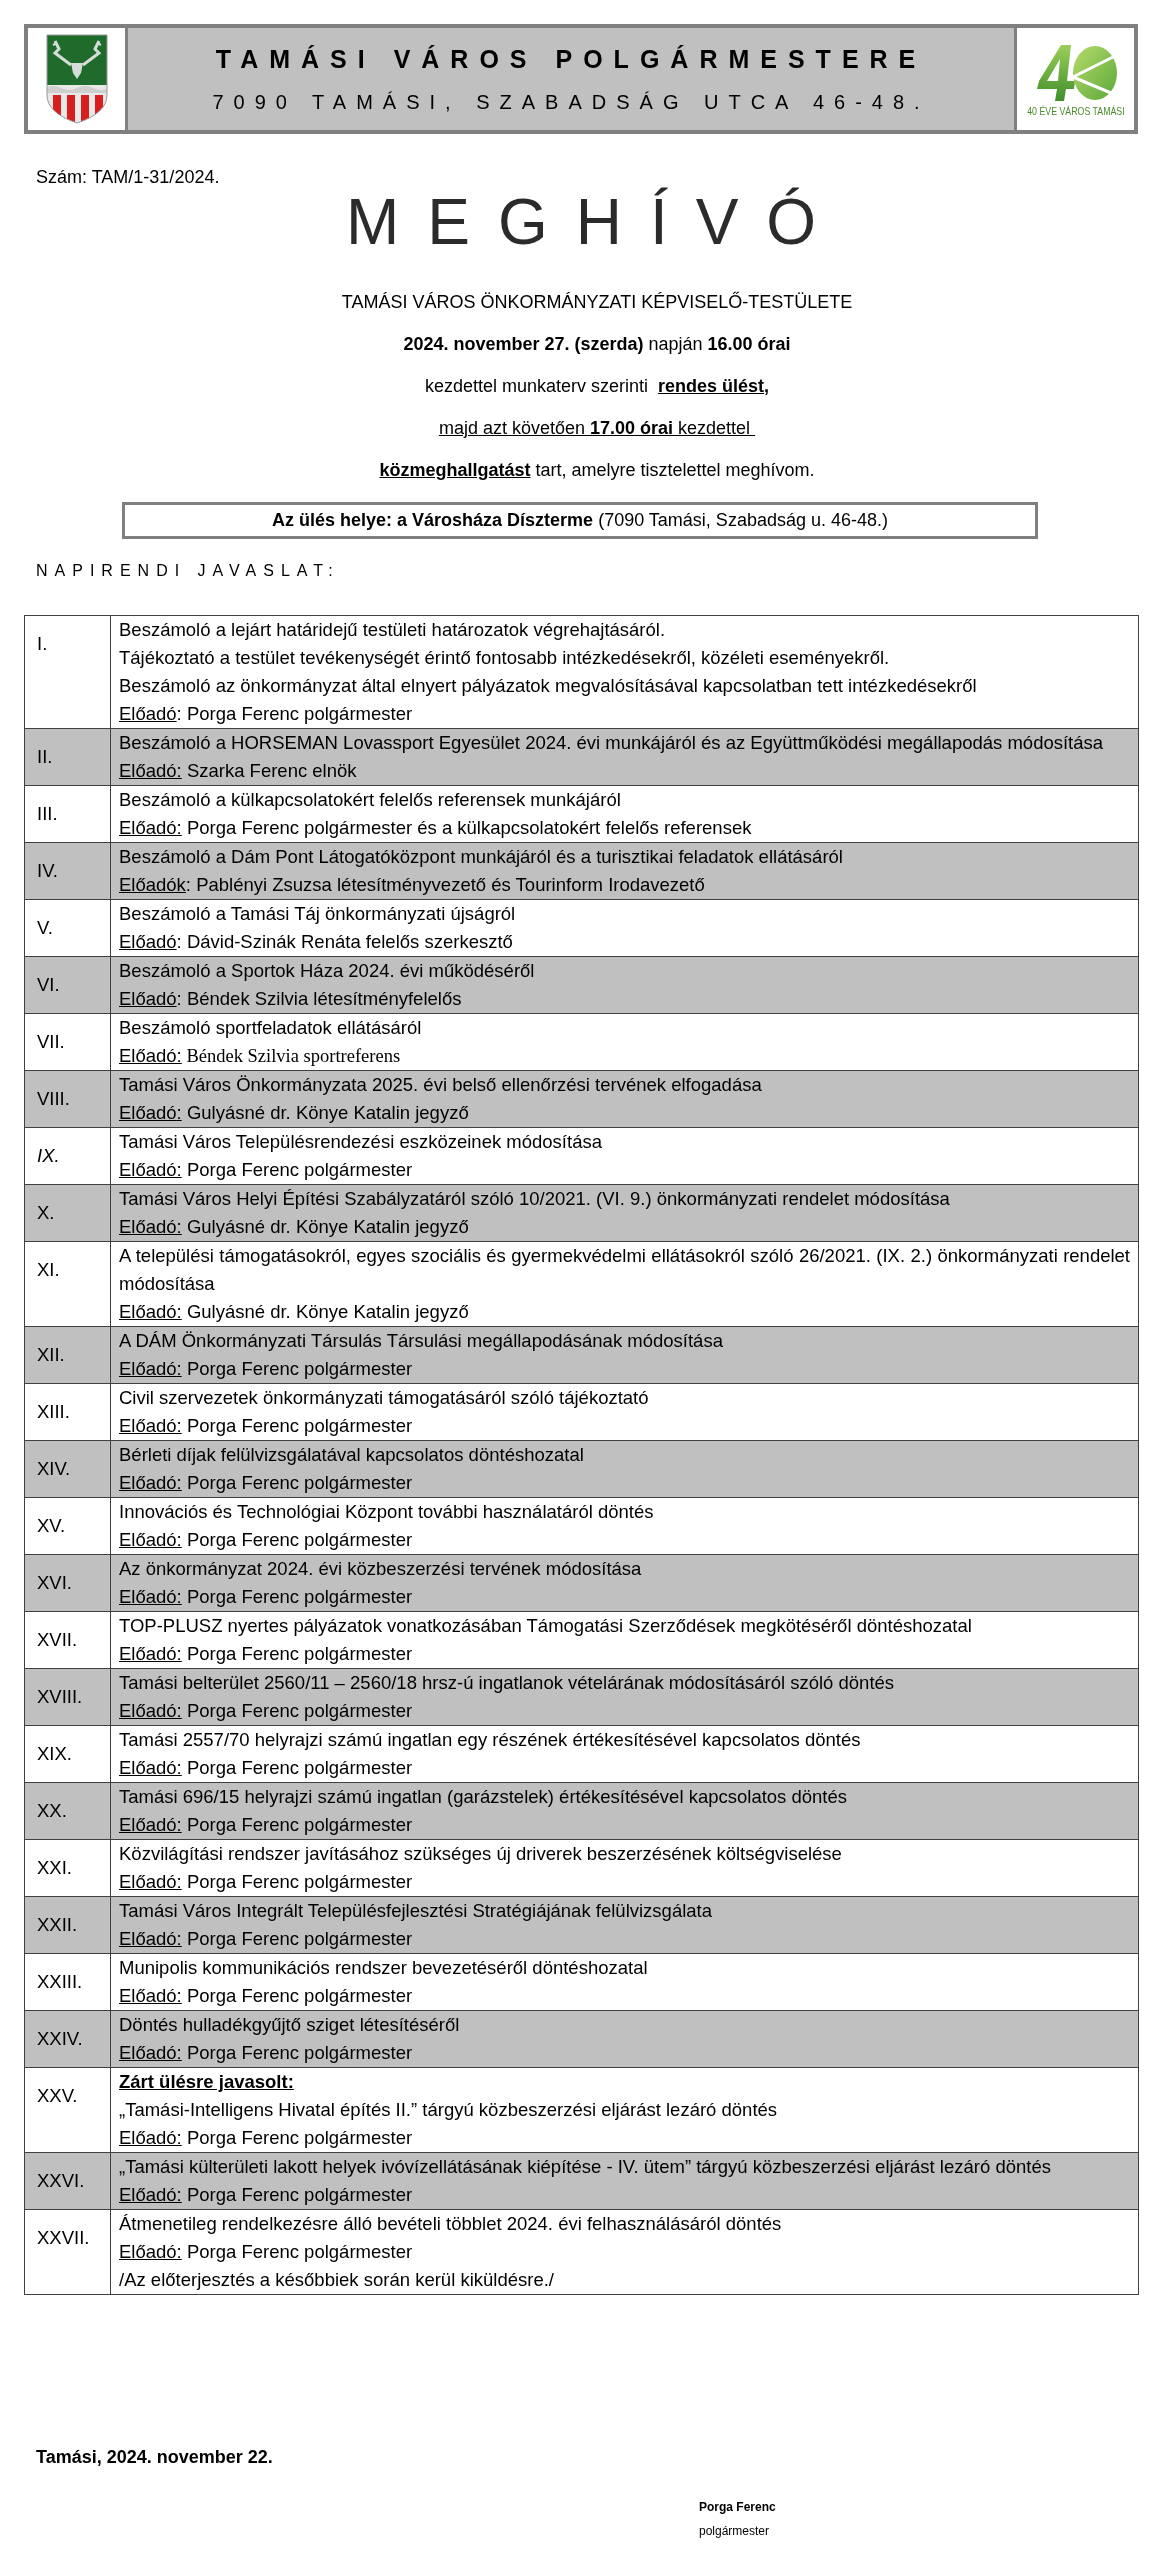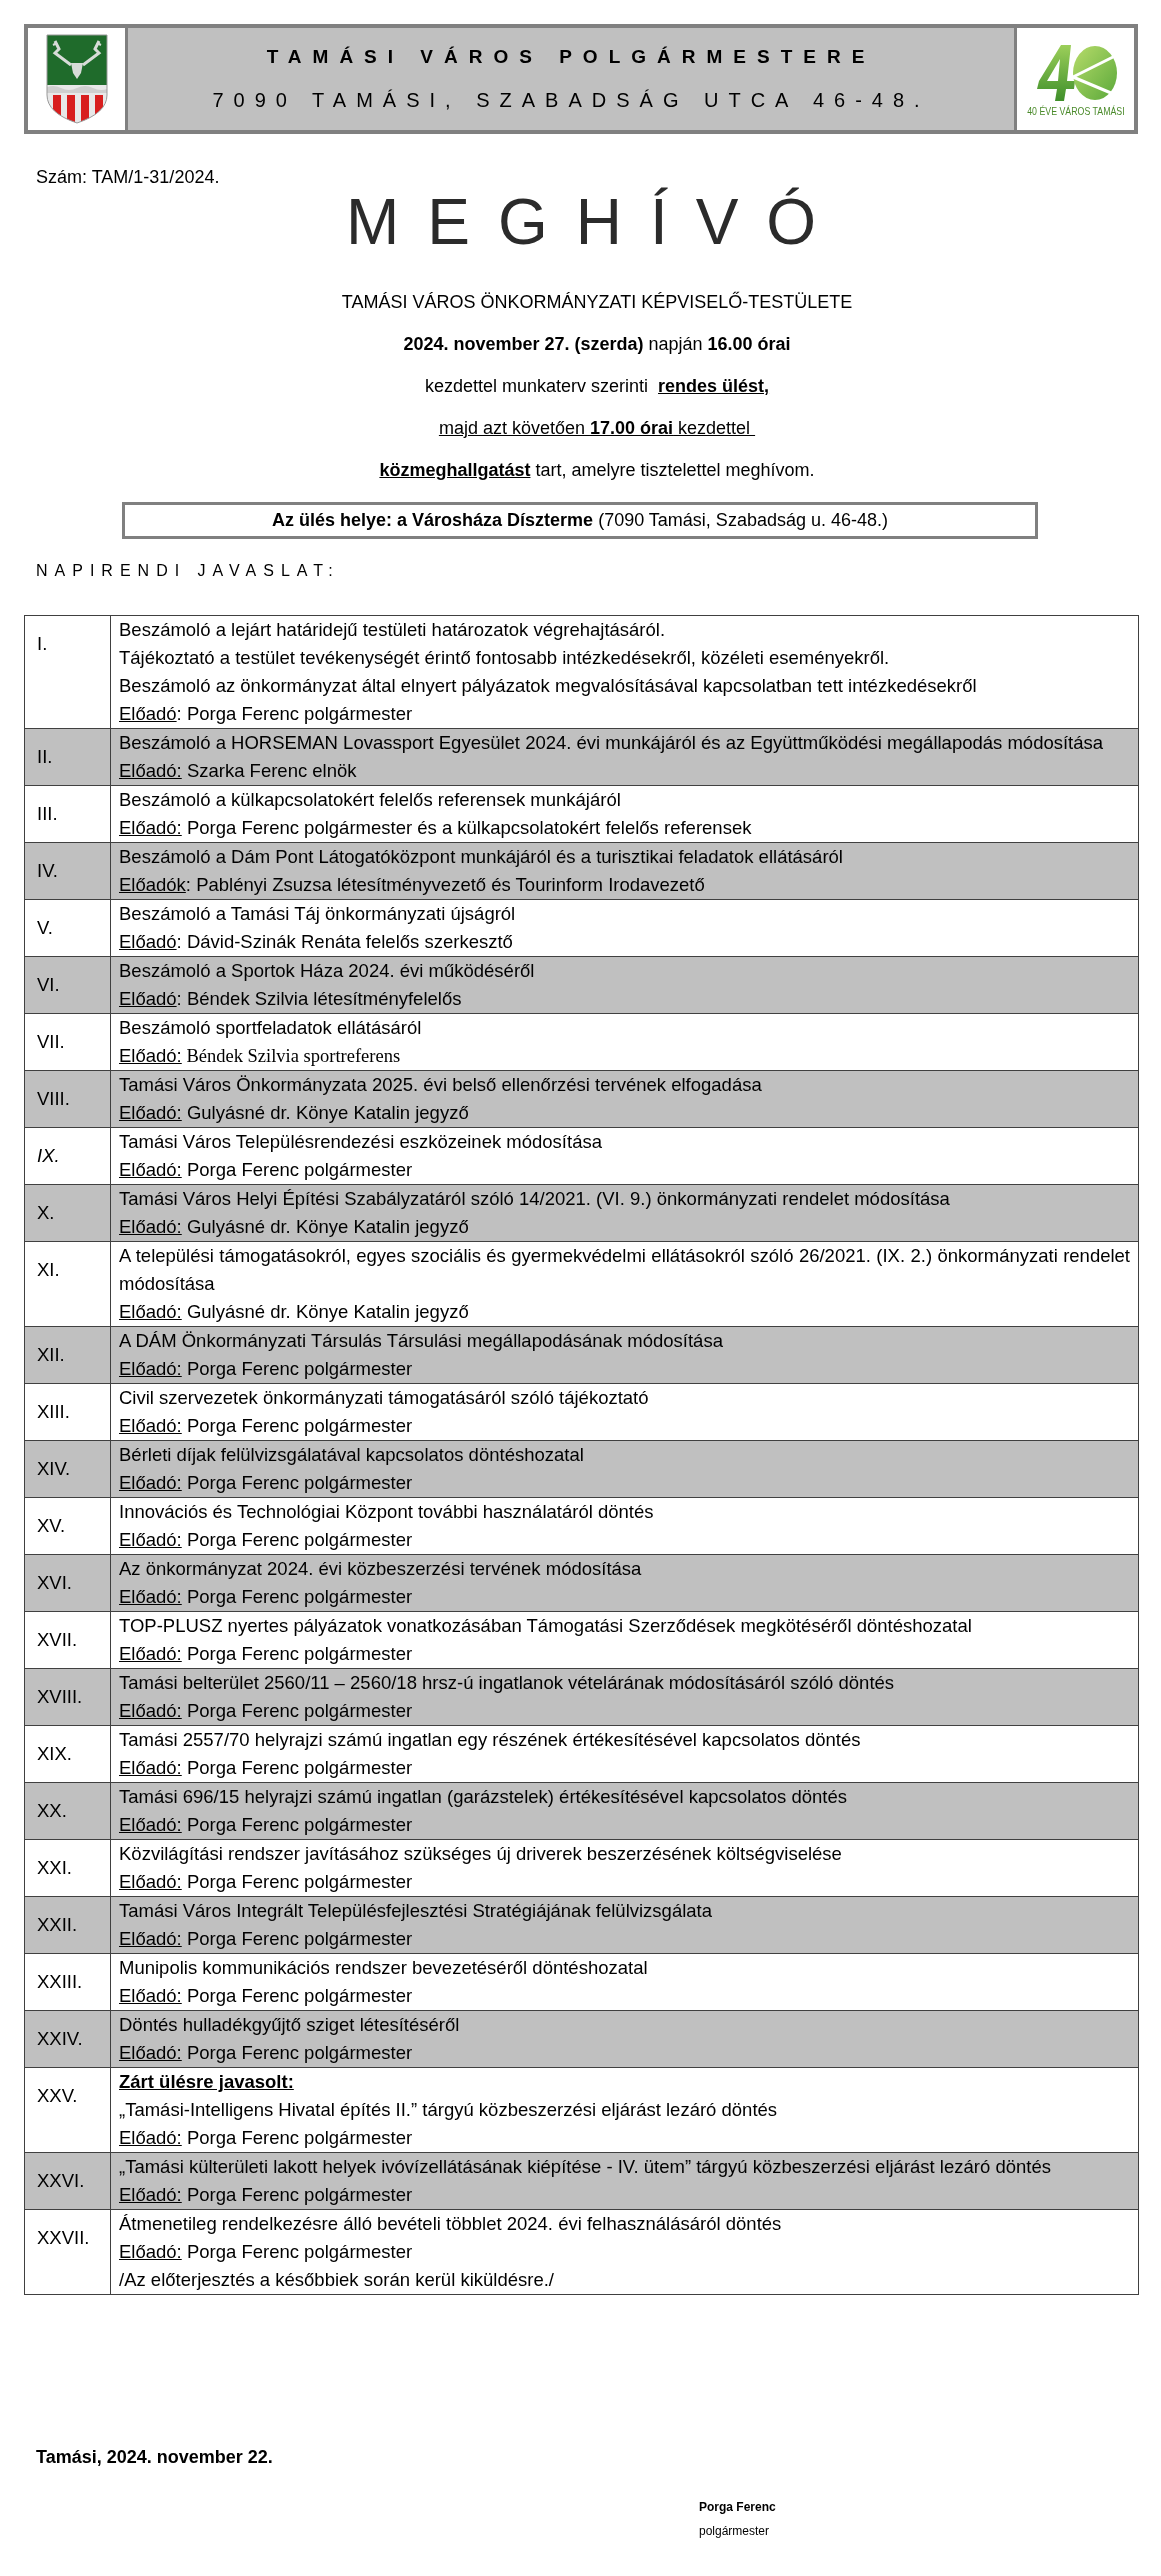--- a/index.html
+++ b/index.html
@@ -4,21 +4,21 @@
 <style>
   * { box-sizing: border-box; margin: 0; padding: 0; }
   html, body { width: 1162px; background: #ffffff; }
   body { font-family: "Liberation Sans", sans-serif; color: #000; position: relative; height: 2576px; }
 
   
   .header { position: absolute; left: 24px; top: 24px; width: 1114px; height: 110px;
     border: 4px solid #808080; display: flex; background: #fff; }
   .hdr-logo-left { width: 100px; height: 100%; display: flex; align-items: center; justify-content: center; border-right: 3px solid #808080; }
   .hdr-center { flex: 1; background: #c0c0c0; display: flex; flex-direction: column; justify-content: space-around; align-items: center; padding: 8px 0; }
-  .hdr-title { font-size: 19px; font-weight: bold; letter-spacing: 11px; }
+  .hdr-title { font-size: 25px; font-weight: bold; letter-spacing: 11px; }
   .hdr-address { font-size: 20px; letter-spacing: 10px; }
   .hdr-logo-right { width: 120px; height: 100%; display: flex; flex-direction: column; align-items: center; justify-content: center; border-left: 3px solid #808080; }
   .forty-text { font-family: "Liberation Sans", sans-serif; font-size: 11px; color: #4a8a2a; letter-spacing: 0px; transform: scaleX(0.8); margin-top: 2px; white-space: nowrap; }
 
   .doc-number { position: absolute; left: 36px; top: 167px; font-size: 18px; }
   .main-title { position: absolute; left: 0; width: 1162px; top: 185px; text-align: center;
     font-size: 64px; letter-spacing: 28px; color: #2b2b2b; font-weight: normal; padding-left: 28px; }
 
   .intro { position: absolute; left: 0; width: 1162px; text-align: center; font-size: 18px; padding-left: 32px; }
   .intro b { font-weight: bold; }
@@ -184,21 +184,21 @@
       <tr>
         <td class="num italic">IX.</td>
         <td class="txt">
           <span class="line">Tamási Város Településrendezési eszközeinek módosítása</span>
           <span class="line"><span class="presenter-label">Előadó:</span><span style="white-space: pre;"> Porga Ferenc polgármester</span></span>
         </td>
       </tr>
       <tr class="shaded">
         <td class="num">X.</td>
         <td class="txt">
-          <span class="line">Tamási Város Helyi Építési Szabályzatáról szóló 14/2021. (VI. 9.) önkormányzati rendelet módosítása</span>
+          <span class="line">Tamási Város Helyi Építési Szabályzatáról szóló 10/2021. (VI. 9.) önkormányzati rendelet módosítása</span>
           <span class="line"><span class="presenter-label">Előadó:</span><span style="white-space: pre;"> Gulyásné dr. Könye Katalin jegyző</span></span>
         </td>
       </tr>
       <tr>
         <td class="num">XI.</td>
         <td class="txt">
           <span class="line">A települési támogatásokról, egyes szociális és gyermekvédelmi ellátásokról szóló 26/2021. (IX. 2.) önkormányzati rendelet módosítása</span>
           <span class="line"><span class="presenter-label">Előadó:</span><span style="white-space: pre;"> Gulyásné dr. Könye Katalin jegyző</span></span>
         </td>
       </tr>

